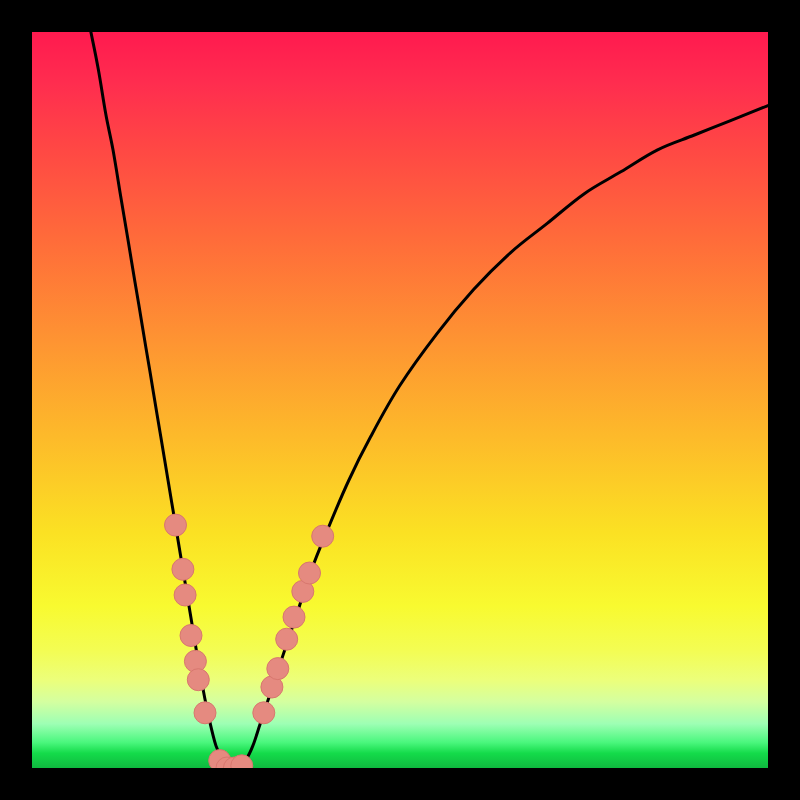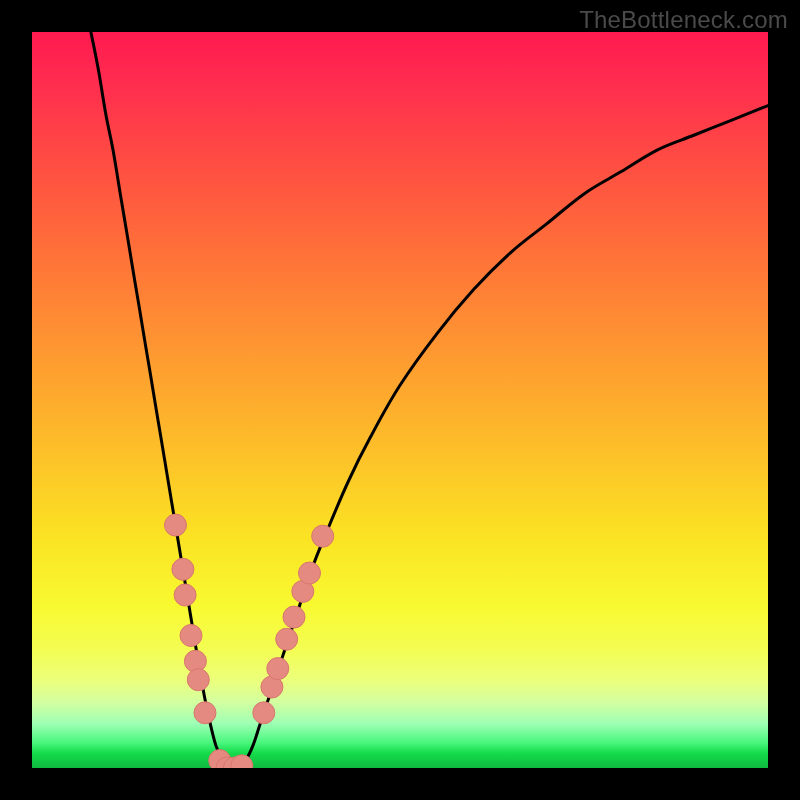--- a/index.html
+++ b/index.html
@@ -59,21 +59,20 @@
     top: 0;
     width: 736px;
     height: 736px;
   }
 </style>
 </head>
 <body>
 
 <div class="frame">
 
-  <div class="watermark">TheBottleneck.com</div>
 
   <div class="plot-area">
     <svg class="curve-layer" viewBox="0 0 736 736" preserveAspectRatio="none">
       <path id="curve-path" fill="none" stroke="#000000" stroke-width="3" stroke-linejoin="round" stroke-linecap="round" d="M 58.9 0.0 C 60.2 6.6, 63.6 22.2, 66.2 36.8 C 68.9 51.4, 71.0 66.4, 73.6 81.0 C 76.2 95.5, 78.3 103.2, 81.0 117.8 C 83.6 132.3, 85.7 146.0, 88.3 161.9 C 91.0 177.8, 93.0 190.2, 95.7 206.1 C 98.3 222.0, 100.4 234.3, 103.0 250.2 C 105.7 266.1, 107.8 278.5, 110.4 294.4 C 113.0 310.3, 115.1 322.7, 117.8 338.6 C 120.4 354.5, 122.5 366.8, 125.1 382.7 C 127.8 398.6, 129.8 411.0, 132.5 426.9 C 135.1 442.8, 137.2 455.1, 139.8 471.0 C 142.5 486.9, 144.6 499.3, 147.2 515.2 C 149.8 531.1, 151.9 543.5, 154.6 559.4 C 157.2 575.3, 159.3 587.6, 161.9 603.5 C 164.6 619.4, 166.6 633.1, 169.3 647.7 C 171.9 662.3, 174.0 672.6, 176.6 684.5 C 179.3 696.4, 181.4 706.0, 184.0 713.9 C 186.6 721.9, 188.7 724.7, 191.4 728.6 C 194.0 732.6, 196.1 734.7, 198.7 736.0 C 201.4 737.3, 203.4 737.3, 206.1 736.0 C 208.7 734.7, 210.8 732.6, 213.4 728.6 C 216.1 724.7, 218.2 720.5, 220.8 713.9 C 223.4 707.3, 225.5 699.8, 228.2 691.8 C 230.8 683.9, 231.5 681.7, 235.5 669.8 C 239.5 657.8, 244.9 641.5, 250.2 625.6 C 255.5 609.7, 259.7 597.3, 265.0 581.4 C 270.3 565.5, 274.4 551.9, 279.7 537.3 C 285.0 522.7, 287.8 516.4, 294.4 500.5 C 301.0 484.6, 308.5 466.2, 316.5 449.0 C 324.4 431.7, 329.3 422.0, 338.6 404.8 C 347.8 387.6, 356.1 371.8, 368.0 353.3 C 379.9 334.7, 391.6 319.0, 404.8 301.8 C 418.0 284.5, 428.4 272.2, 441.6 257.6 C 454.8 243.0, 465.2 232.7, 478.4 220.8 C 491.6 208.9, 502.0 202.0, 515.2 191.4 C 528.4 180.8, 538.8 171.2, 552.0 161.9 C 565.2 152.6, 575.6 147.8, 588.8 139.8 C 602.0 131.9, 612.4 124.4, 625.6 117.8 C 638.8 111.1, 649.2 108.3, 662.4 103.0 C 675.6 97.7, 686.0 93.6, 699.2 88.3 C 712.4 83.0, 729.4 76.2, 736.0 73.6"></path>
       <g id="markers-group">
           <circle cx="143.5" cy="493.1" r="11" fill="#e58a80" stroke="#d8776e" stroke-width="1"></circle>
           <circle cx="150.9" cy="537.3" r="11" fill="#e58a80" stroke="#d8776e" stroke-width="1"></circle>
           <circle cx="153.1" cy="563.0" r="11" fill="#e58a80" stroke="#d8776e" stroke-width="1"></circle>
           <circle cx="159.0" cy="603.5" r="11" fill="#e58a80" stroke="#d8776e" stroke-width="1"></circle>
           <circle cx="163.4" cy="629.3" r="11" fill="#e58a80" stroke="#d8776e" stroke-width="1"></circle>

